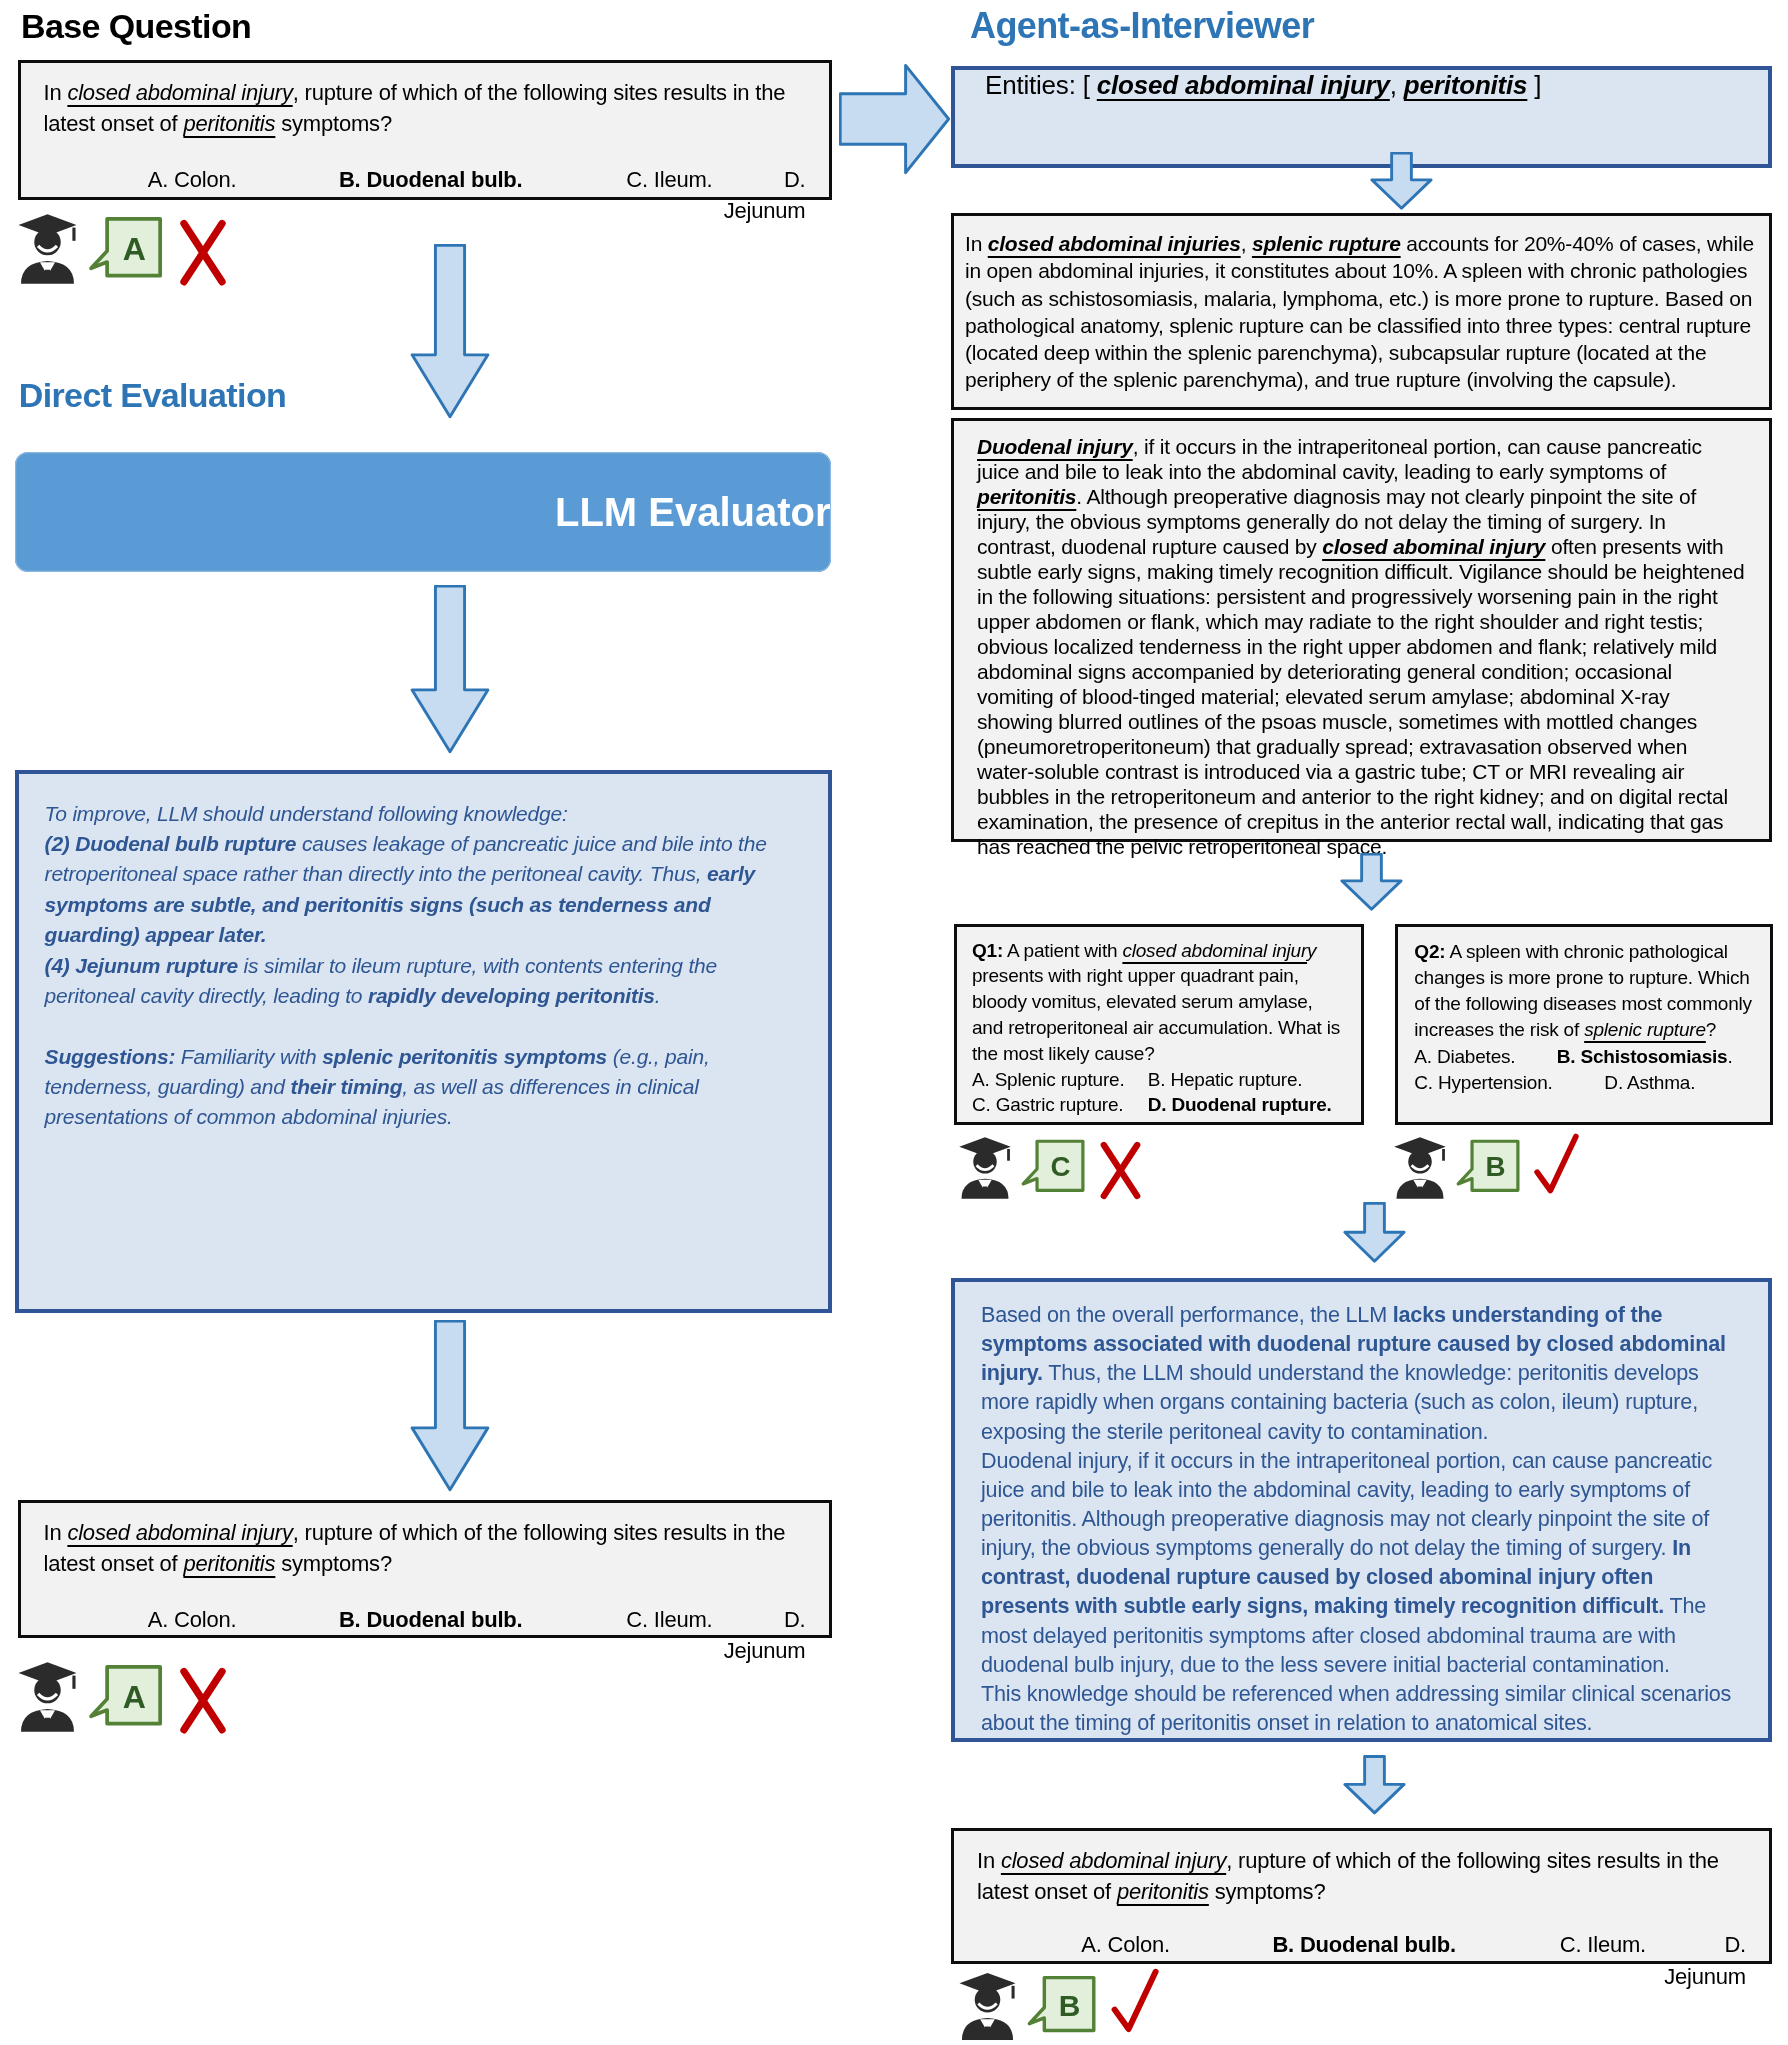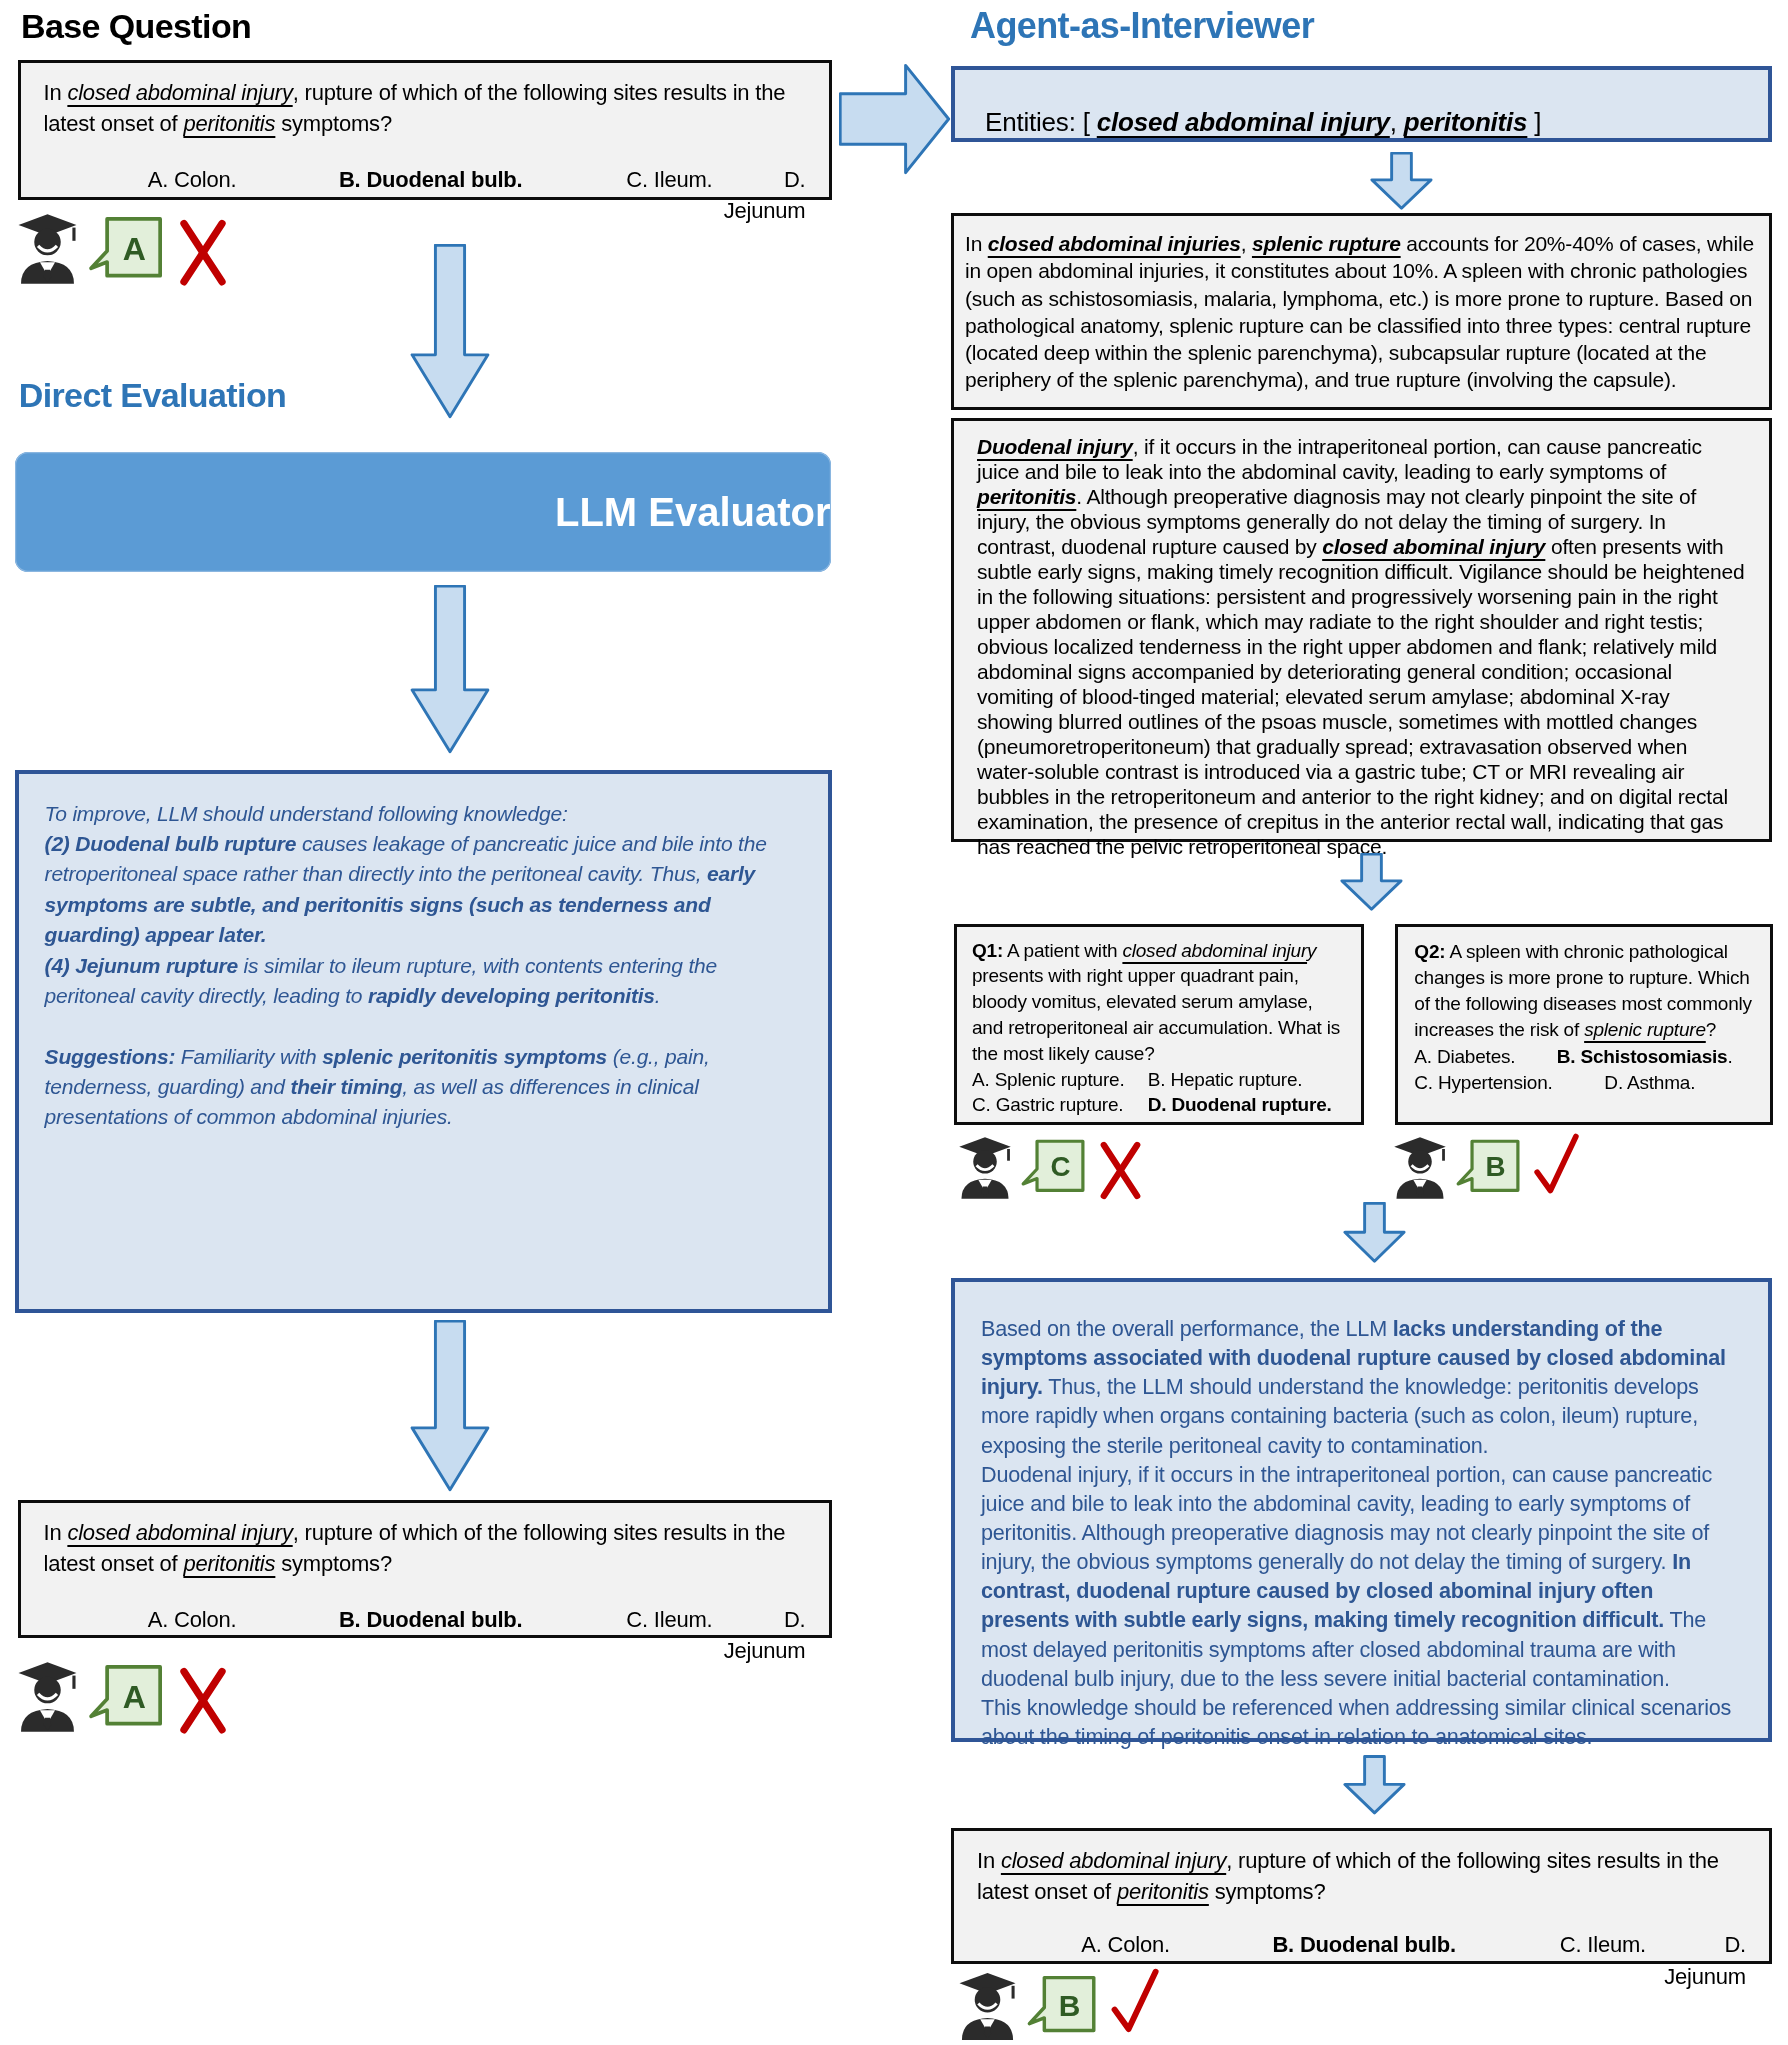--- a/index.html
+++ b/index.html
@@ -131,21 +131,21 @@
   </div>
 
   <div class="abs h1 blue-h" style="left:970px;top:4.7px;font-size:36px;">Agent-as-Interviewer</div>
 
   <div class="abs arrow" style="left:839px;top:57px;">
     <svg width="112" height="124" viewBox="0 0 190 210">
       <polygon points="2,62 113,62 113,14 186,105 113,196 113,148 2,148" fill="#C7DCF0" stroke="#2E75B6" stroke-width="5" stroke-linejoin="round"></polygon>
     </svg>
   </div>
 
-  <div class="abs bluebox" style="left:951px;top:66px;width:821px;height:76px;display:flex;align-items:flex-end;padding-left:30px;">
+  <div class="abs bluebox" style="left:951px;top:66px;width:821px;height:102px;display:flex;align-items:flex-start;padding-left:30px;">
     <div style="font-size:26px;letter-spacing:-0.2px;"><span>Entities: [ </span><span class="b i u">closed abdominal injury</span><span>,  </span><span class="b i u">peritonitis</span><span> ]</span></div>
   </div>
 
   <div class="abs arrow" style="left:1369px;top:152px;">
     <svg width="65" height="58" viewBox="0 0 112 100">
       <polygon points="39,2 73,2 73,48 107,48 56,97 5,48 39,48" fill="#C7DCF0" stroke="#2E75B6" stroke-width="5" stroke-linejoin="round"></polygon>
     </svg>
   </div>
 
   <div class="abs qbox" style="left:951px;top:213px;width:821px;height:197px;padding:14px 11px;">
@@ -228,21 +228,21 @@
       <path d="M14,80 L40,116 L90,10" stroke="#C00000" stroke-width="11" fill="none" stroke-linecap="round" stroke-linejoin="round"></path>
     </svg>
   </div>
 
   <div class="abs arrow" style="left:1342px;top:1202px;">
     <svg width="65" height="61" viewBox="0 0 112 105">
       <polygon points="39,2 73,2 73,52 107,52 56,102 5,52 39,52" fill="#C7DCF0" stroke="#2E75B6" stroke-width="5" stroke-linejoin="round"></polygon>
     </svg>
   </div>
 
-  <div class="abs bluebox sum" style="left:951px;top:1278px;width:821px;height:464px;padding:32px 26px;border-width:4.7px;">
+  <div class="abs bluebox sum" style="left:951px;top:1278px;width:821px;height:464px;padding:18px 26px;border-width:4.7px;">
     <div class="bluetext" style="font-size:21.6px;line-height:1.35;letter-spacing:-0.2px;">
       <p><span>Based on the overall performance, the LLM </span><span class="b">lacks understanding of the symptoms associated with duodenal rupture caused by closed abdominal injury.</span><span> Thus, the LLM should understand the knowledge: peritonitis develops more rapidly when organs containing bacteria (such as colon, ileum) rupture, exposing the sterile peritoneal cavity to contamination.</span></p>
       <p><span>Duodenal injury, if it occurs in the intraperitoneal portion, can cause pancreatic juice and bile to leak into the abdominal cavity, leading to early symptoms of peritonitis. Although preoperative diagnosis may not clearly pinpoint the site of injury, the obvious symptoms generally do not delay the timing of surgery. </span><span class="b">In contrast, duodenal rupture caused by closed abominal injury often presents with subtle early signs, making timely recognition difficult.</span><span> The most delayed peritonitis symptoms after closed abdominal trauma are with duodenal bulb injury, due to the less severe initial bacterial contamination.</span></p>
       <p><span>This knowledge should be referenced when addressing similar clinical scenarios about the timing of peritonitis onset in relation to anatomical sites.</span></p>
     </div>
   </div>
 
   <div class="abs arrow" style="left:1342px;top:1755px;">
     <svg width="65" height="60" viewBox="0 0 112 102">
       <polygon points="39,2 73,2 73,50 107,50 56,99 5,50 39,50" fill="#C7DCF0" stroke="#2E75B6" stroke-width="5" stroke-linejoin="round"></polygon>

